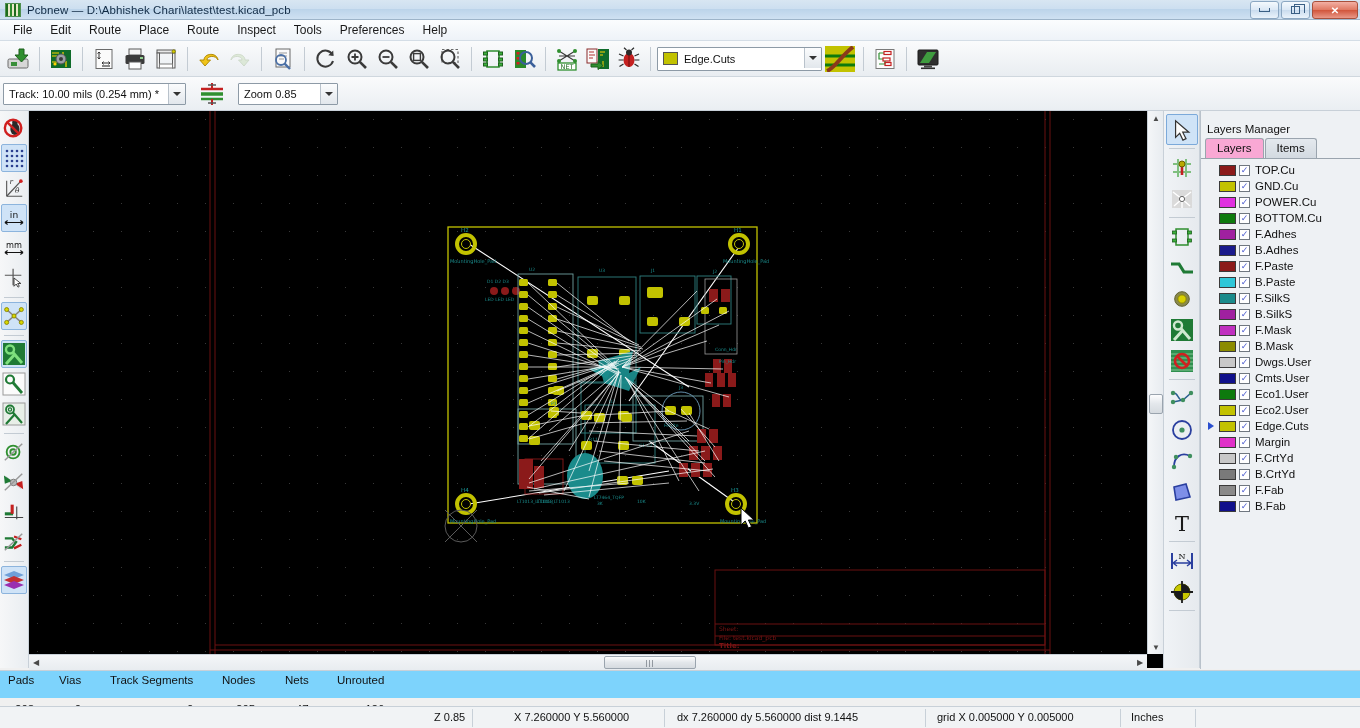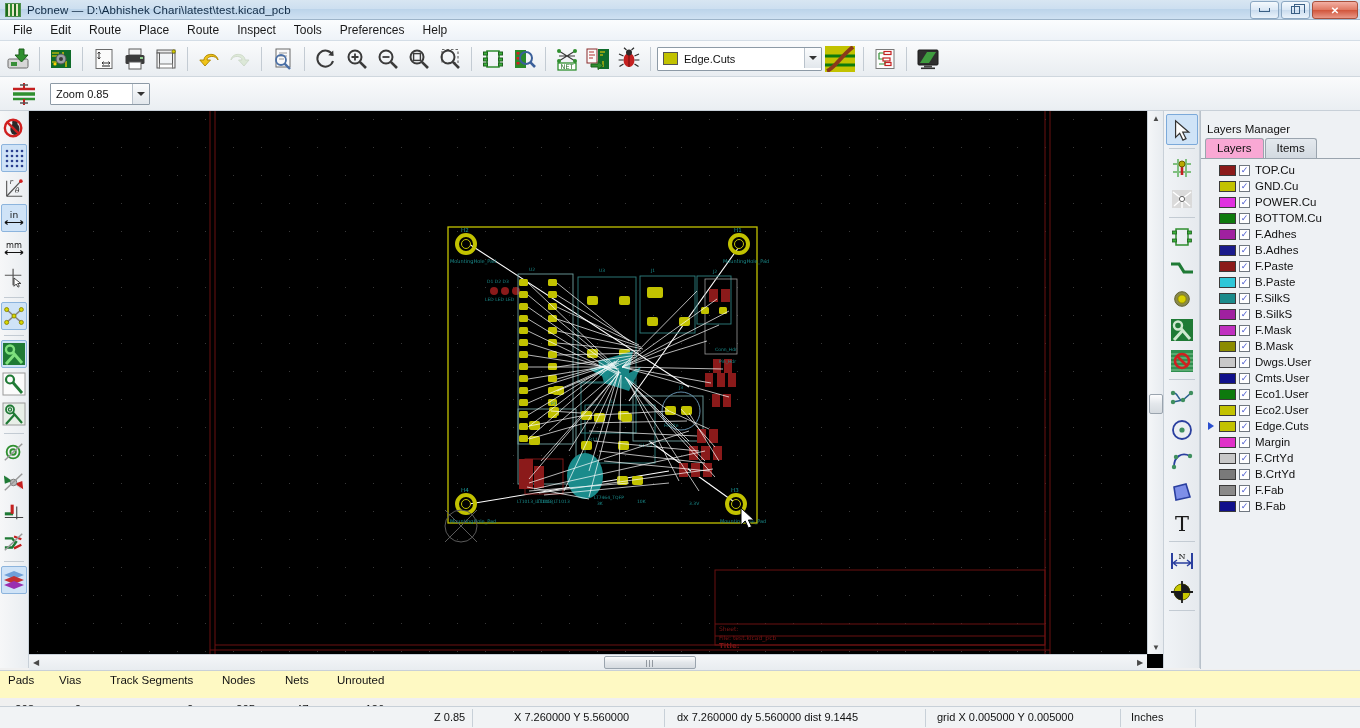--- a/index.html
+++ b/index.html
@@ -161,21 +161,21 @@
   .lsw{ width:17px; height:11px; border:1px solid #3a3a3a; margin-left:12px; }
   .lchk{
     width:11px; height:11px; background:#fff; border:1px solid #6f7780; margin-left:3px;
     font-size:9px; line-height:9px; text-align:center; color:#4a5bcf;
   }
   .lname{ font-size:11.5px; color:#111; margin-left:5px; }
 
   
   .statinfo{
     position:absolute; left:0; top:670px; width:1360px; height:28px;
-    background:#fef9c3; border-top:1px solid #c8d0d8;
+    background:#7dd3fc; border-top:1px solid #c8d0d8;
     font-size:11.5px; color:#111;text-align:right;
   }
   .sfield{ position:absolute; top:3px; }
   .sfield .lbl{ display:block; }
   .sfield .val{ display:block; margin-top:17px;}
   .statbar{
     position:absolute; left:0; top:706px; width:1360px; height:22px;
     background:#f1f3f5; border-top:1px solid #c8d0d8;
     font-size:11px; color:#111;
   }
@@ -419,20 +419,24 @@
       <svg width="24" height="24" viewBox="0 0 24 24">
         <rect x="2" y="3" width="20" height="15" rx="1" fill="#2e2e2e" stroke="#1a1a1a"></rect>
         <path d="M4 16 L11 5 L20 5 L13 16 z" fill="#3f9c3f"></path>
         <rect x="8" y="18.5" width="8" height="2" fill="#4a4a4a"></rect>
         <rect x="5" y="20.5" width="14" height="1.6" fill="#2e2e2e"></rect>
       </svg>
     </div>
   </div>
 
   <div class="auxbar">
+    <div class="combo" style="width:183px">
+      <span>Track: 10.00 mils (0.254 mm) *</span>
+      <div class="arrow"></div>
+    </div>
     <div class="tbtn" style="margin:0 6px">
       <svg width="26" height="26" viewBox="0 0 26 26">
         <path d="M2 8 h22" stroke="#c42020" stroke-width="2.5"></path>
         <path d="M2 13 h22" stroke="#2f8f2f" stroke-width="3.5"></path>
         <path d="M2 18 h22" stroke="#2f8f2f" stroke-width="2.5"></path>
         <path d="M13 2 v6 M13 18 v6" stroke="#c42020" stroke-width="2"></path>
         <path d="M9 4 h8 M9 22 h8" stroke="#555" stroke-width="1.4"></path>
       </svg>
     </div>
     <div class="combo" style="width:100px">

